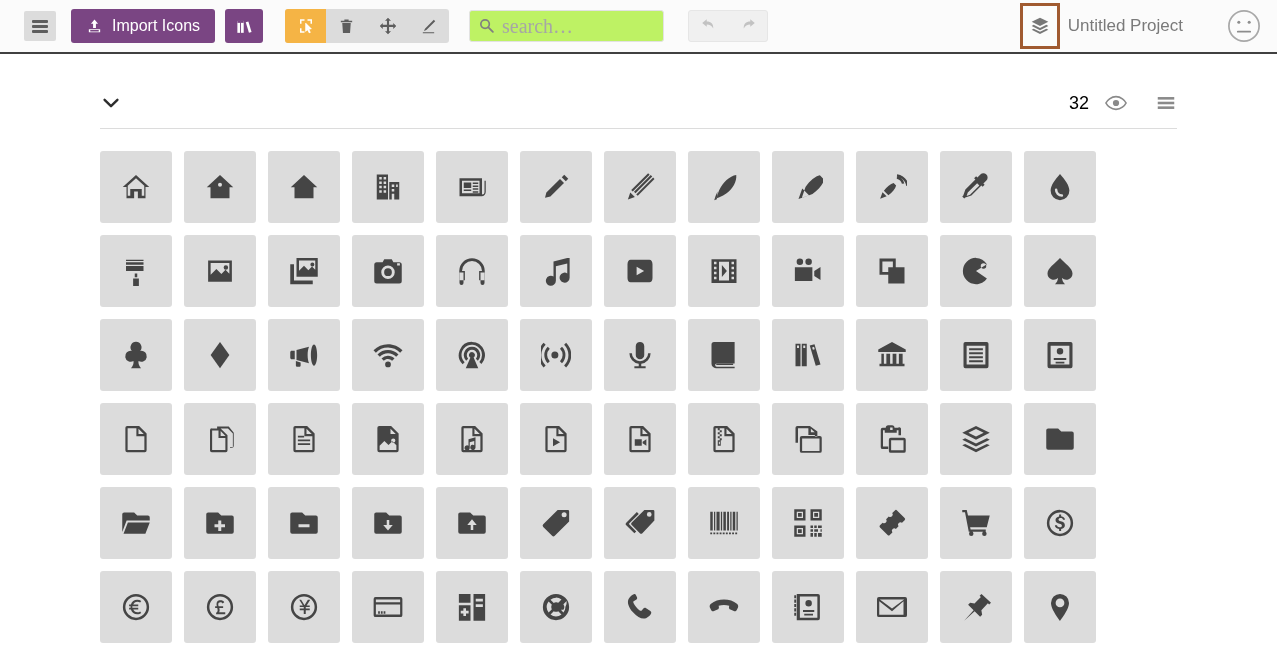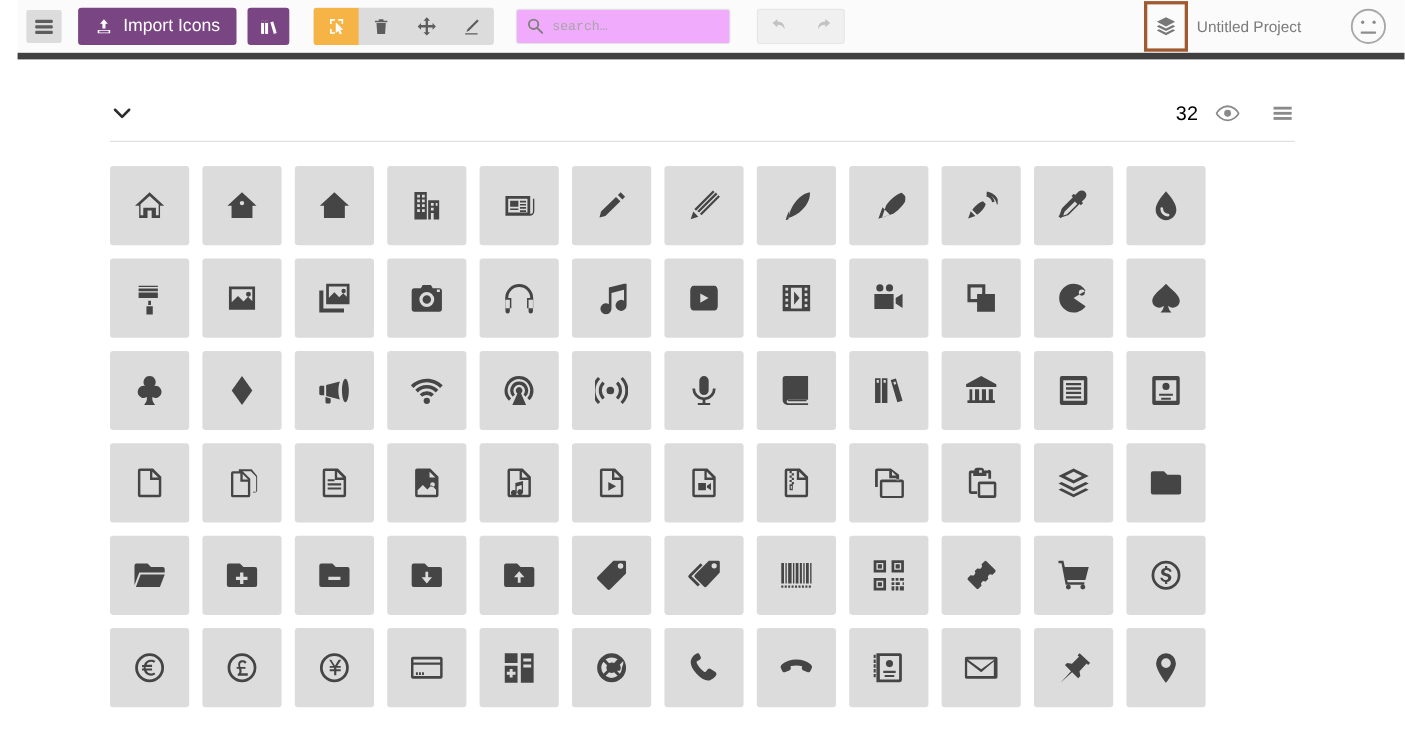--- a/index.html
+++ b/index.html
@@ -8,25 +8,24 @@
     background: #fff;
     font-family: "Liberation Sans", sans-serif;
     overflow: hidden;
   }
 
   
   .topbar {
     position: relative;
     height: 54px;
     background: #fbfbfb;
-    border-bottom: 6px solid #404040;
+    border-bottom: 2px solid #404040;
     display: flex;
     align-items: center;
-    padding: 0 14px 0 8px;
-    margin-left: 16px;
+    padding: 0 14px 0 24px;
   }
   .menu-btn {
     width: 32px; height: 30px;
     background: #dcdcdc;
     border: none; border-radius: 2px;
     display: flex; align-items: center; justify-content: center;
     cursor: pointer;
     margin-right: 15px;
   }
   .menu-btn .bars { width: 16px; }
@@ -72,27 +71,27 @@
   }
   .tool.active { background: #f5b445; }
 
   .search-wrap {
     position: relative;
     width: 195px; height: 32px;
     margin-right: 24px;
   }
   .search-input {
     width: 100%; height: 100%;
-    background: #f0abfc;
+    background: #bef264;
     border: 1px solid #e2e2e2;
     border-radius: 3px;
     padding: 0 10px 0 32px;
-    font-size: 12px;
+    font-size: 20px;
     color: #666;
-    font-family: Liberation Mono, monospace;
+    font-family: Liberation Serif, serif;
   }
   .search-input::placeholder { color: #a6a6a6; }
   .search-icon-pos {
     position: absolute; left: 9px; top: 7px;
     pointer-events: none;
   }
 
   .history-group {
     display: flex; align-items: center;
     background: #f0f0f0;
@@ -113,21 +112,21 @@
     margin-right: 42px;
   }
   .project-icon-box {
     width: 40px; height: 46px;
     border: 3px solid #a05a30;
     display: flex; align-items: center; justify-content: center;
     background: #fbfbfb;
     cursor: pointer;
   }
   .project-name {
-    font-size: 14px;
+    font-size: 17px;
     color: #7a7a7a;
     margin-left: 8px;
     white-space: nowrap;
   }
   .face-btn {
     width: 38px; height: 38px;
     display: flex; align-items: center; justify-content: center;
     background: transparent; border: none; cursor: pointer;
   }
 

